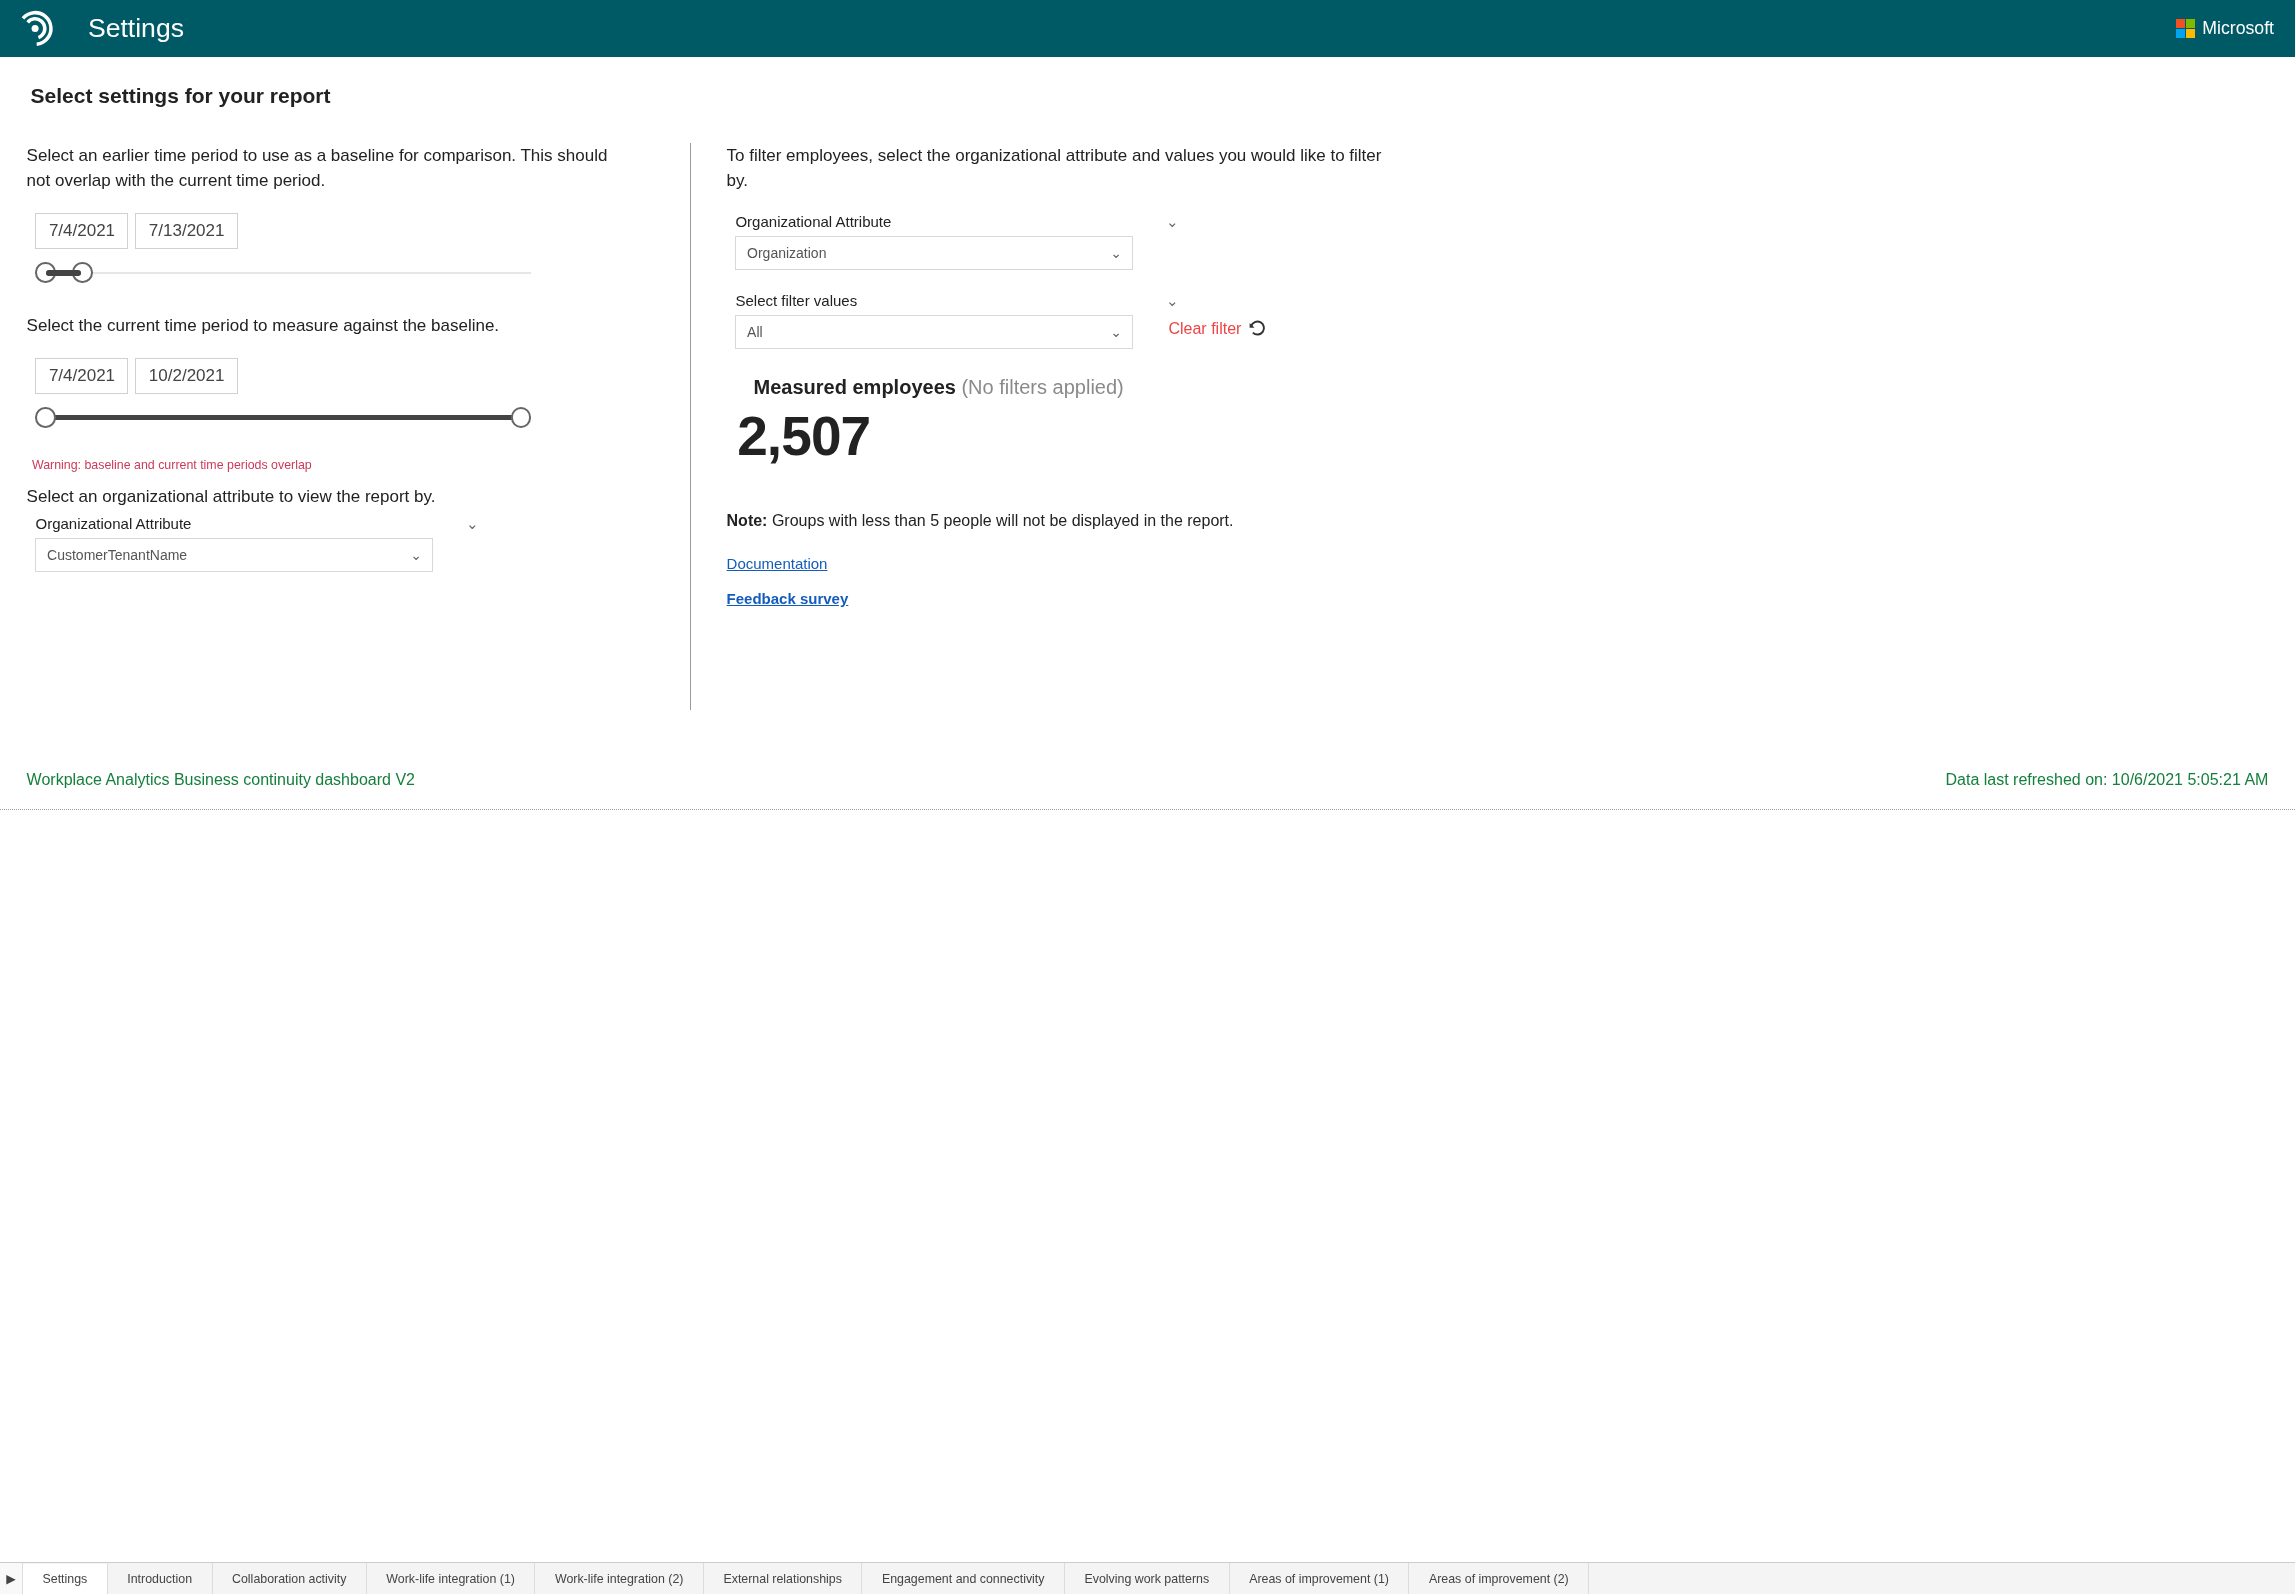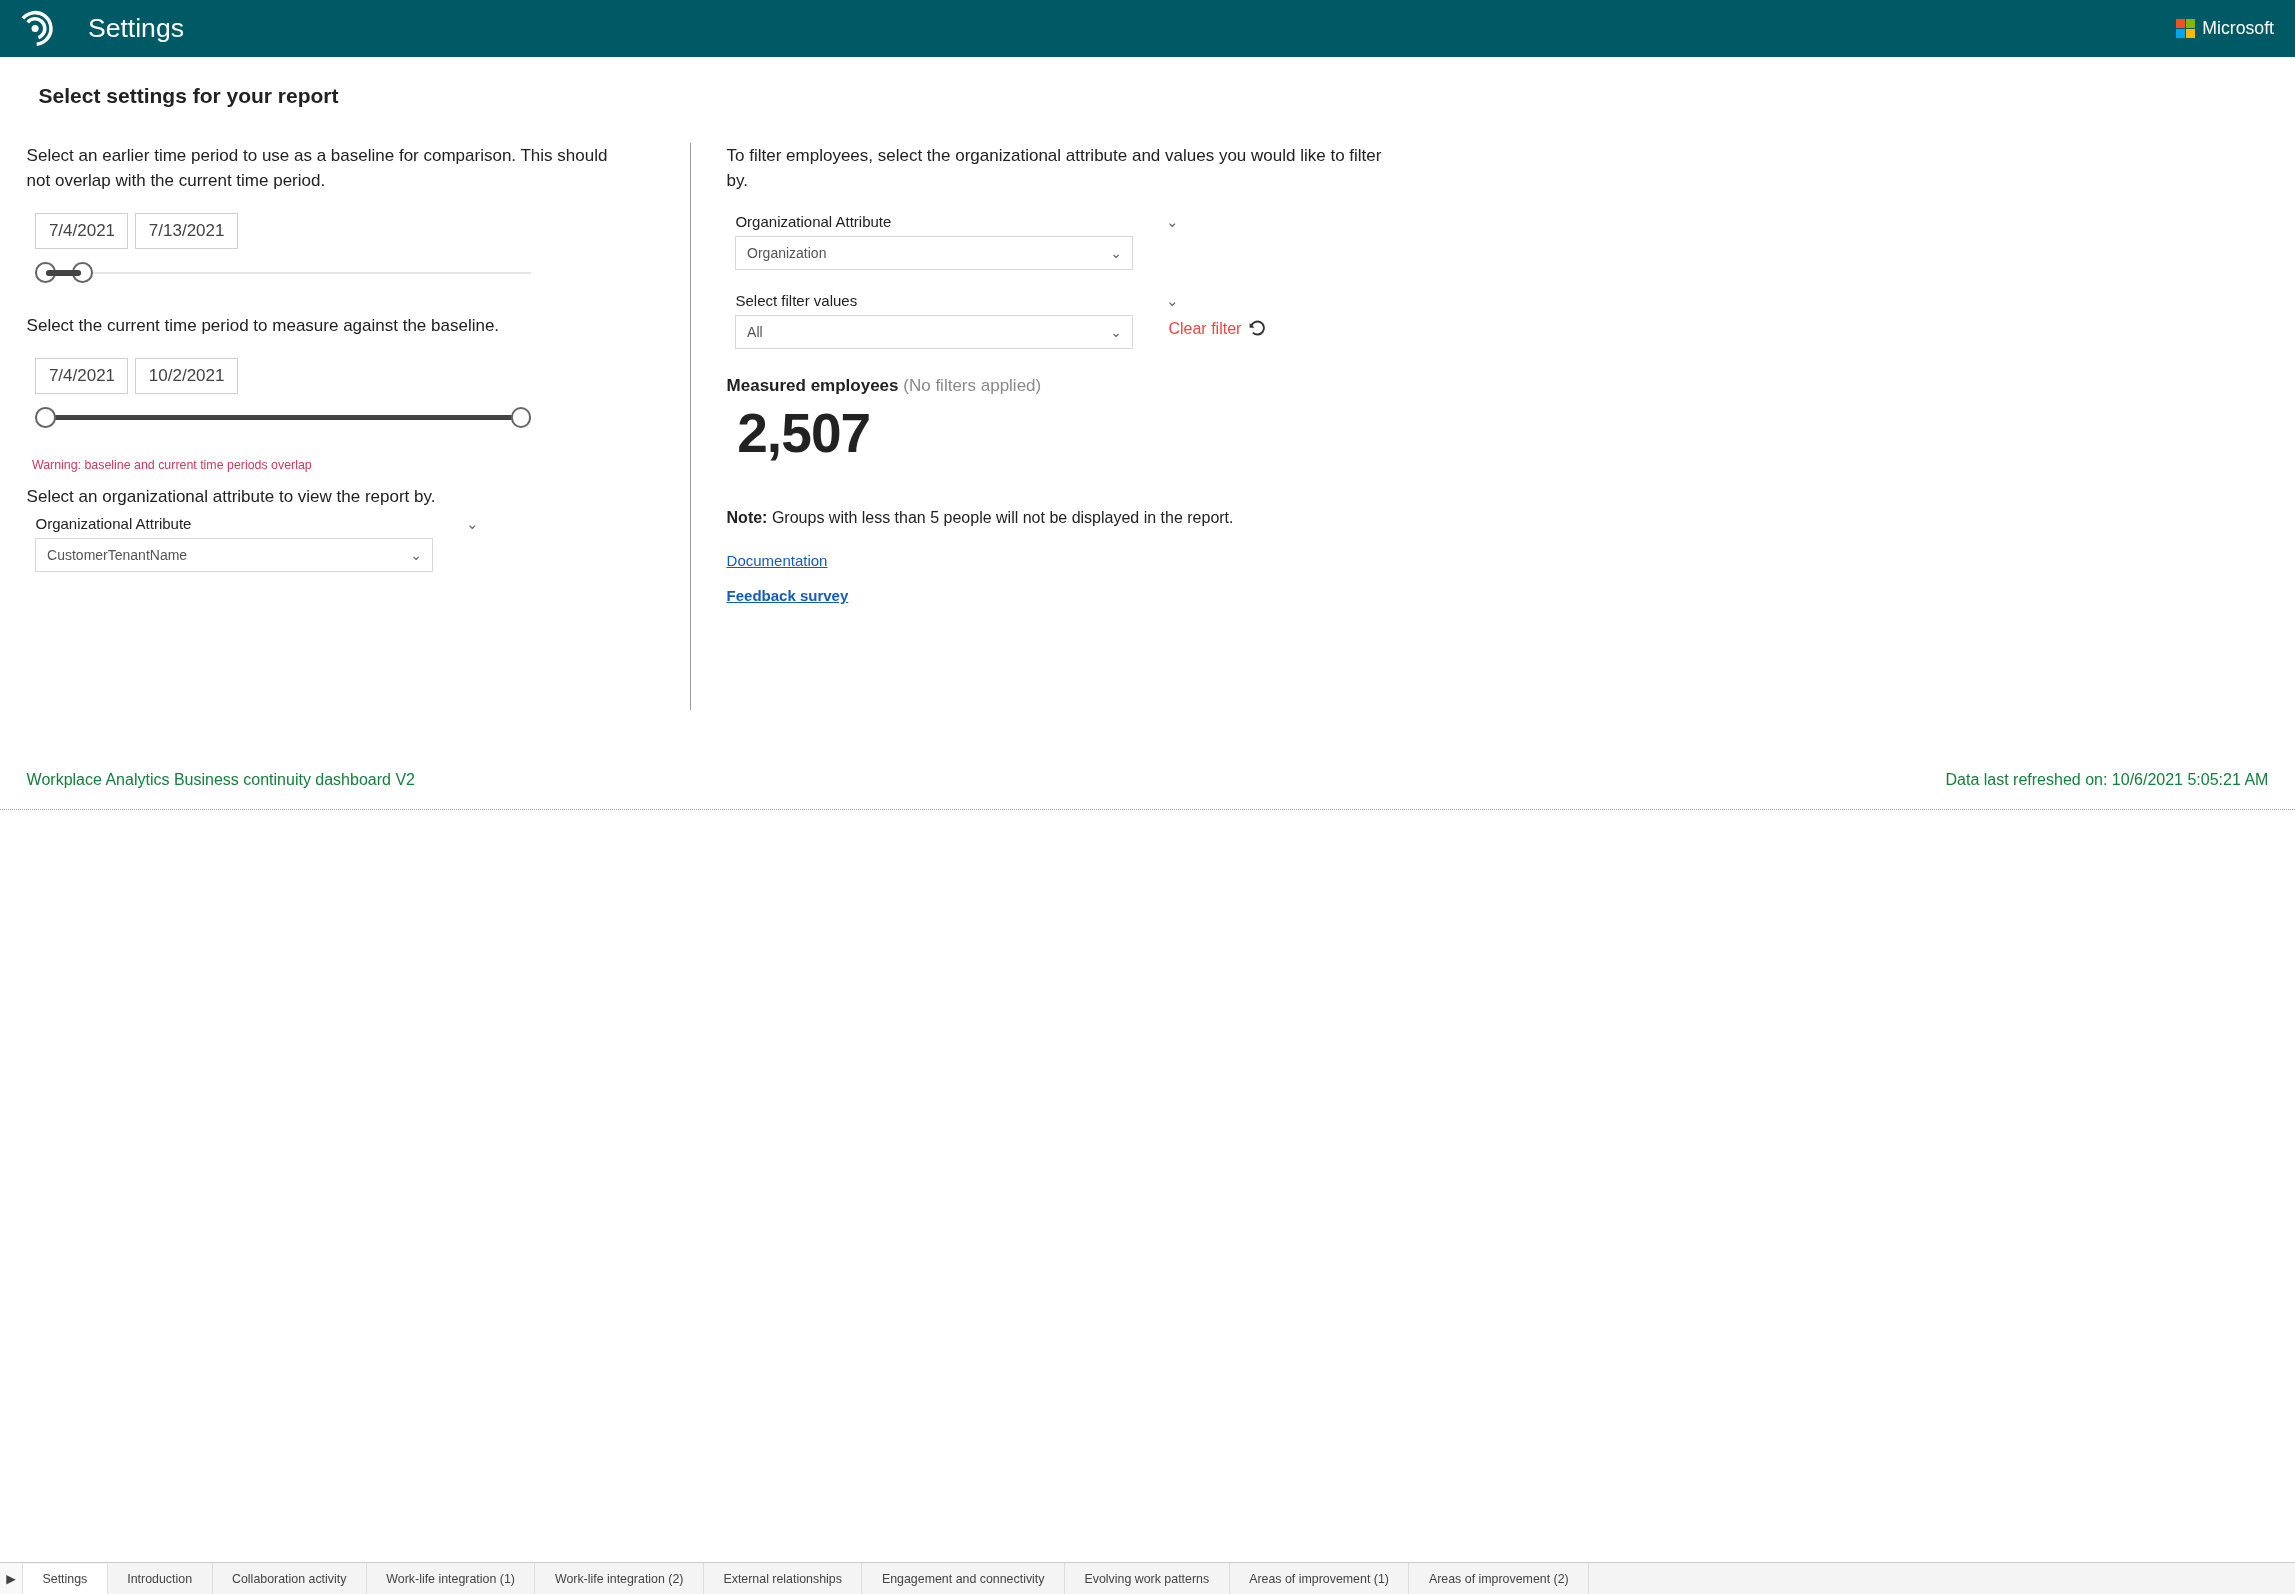--- a/index.html
+++ b/index.html
@@ -20,21 +20,21 @@
     width:37px; height:37px; position:relative;
   }
   .logo-circle svg { display:block; }
   .header-title { font-size:26.6px; font-weight:400; margin-left:8.9px; }
   .ms-logo { display:flex; align-items:center; gap:7px; color:#fff; font-size:17.7px; }
   .ms-squares { display:grid; grid-template-columns:8.9px 8.9px; grid-template-rows:8.9px 8.9px; gap:1.8px; }
   .sq { width:8.9px; height:8.9px; }
   .sq.r{background:#f25022;} .sq.g{background:#7fba00;} .sq.b{background:#00a4ef;} .sq.y{background:#ffb900;}
 
   .content { padding:26.6px 26.6px 8.9px 26.6px; }
-  .page-heading { font-size:21px; font-weight:700; margin:0 0 35px 12px; }
+  .page-heading { font-size:21px; font-weight:700; margin:0 0 35px 4px; }
 
   .columns { display:flex; gap:0; }
   .col { flex: 1 1 0; }
   .col.left { padding-right:53px; max-width:637px; }
   .divider { width:0.9px; background:#9a9a9a; margin:0 26.6px; min-height:567px; }
   .col.right { padding-left:8.9px; max-width:673px; }
 
   .instruction { font-size:17px; line-height:1.5; margin-bottom:19.5px; }
 
   .date-row { display:flex; gap:7px; margin:12.4px 0 7px 8.9px; }
@@ -60,21 +60,21 @@
     display:flex; justify-content:space-between; 
     font-size:15px; margin:5.3px 0 0 8.9px; width:443px;
   }
   .chev { color:#666; }
   .select-box {
     border:0.9px solid #d8d8d8; padding:8px 10.6px; font-size:14px; color:#555;
     display:flex; justify-content:space-between; align-items:center;
     width:398px; margin:5.3px 0 0 8.9px;
   }
 
-  .metric-label { font-size:17px; margin-top:26.6px; }
+  .metric-label { font-size:20px; margin-top:26.6px;margin-left:27px; }
   .metric-label strong { font-weight:700; }
   .metric-muted { color:#8a8a8a; font-weight:400; }
   .metric-value { font-size:55px; font-weight:700; margin:5.3px 0 8.9px 10.6px; letter-spacing:-0.9px; }
 
   .note { font-size:16px; margin-top:44px; }
   .note strong { font-weight:700; }
 
   .link { color:#135cbc; text-decoration:underline; font-size:15px; display:inline-block; margin-top:25px; }
 
   .clear-filter {

